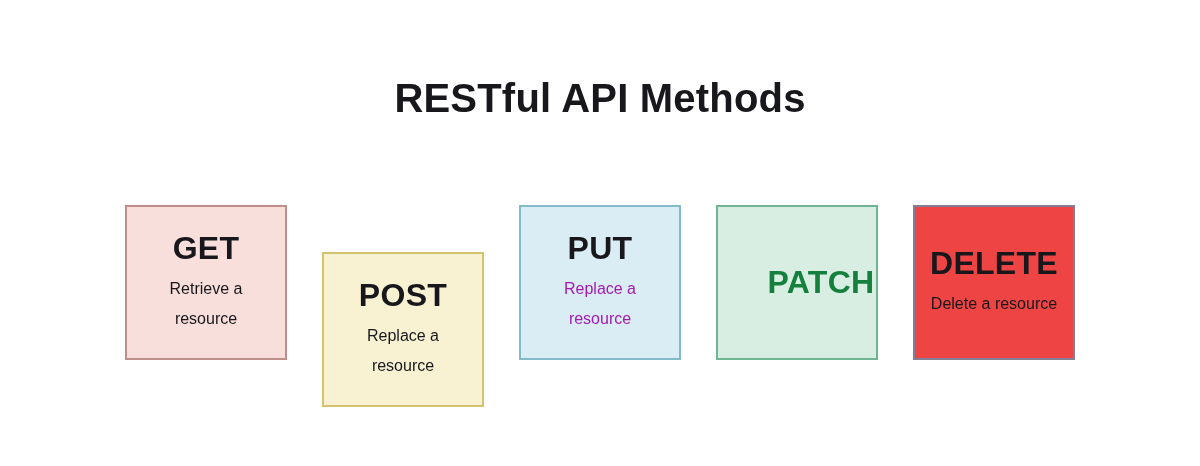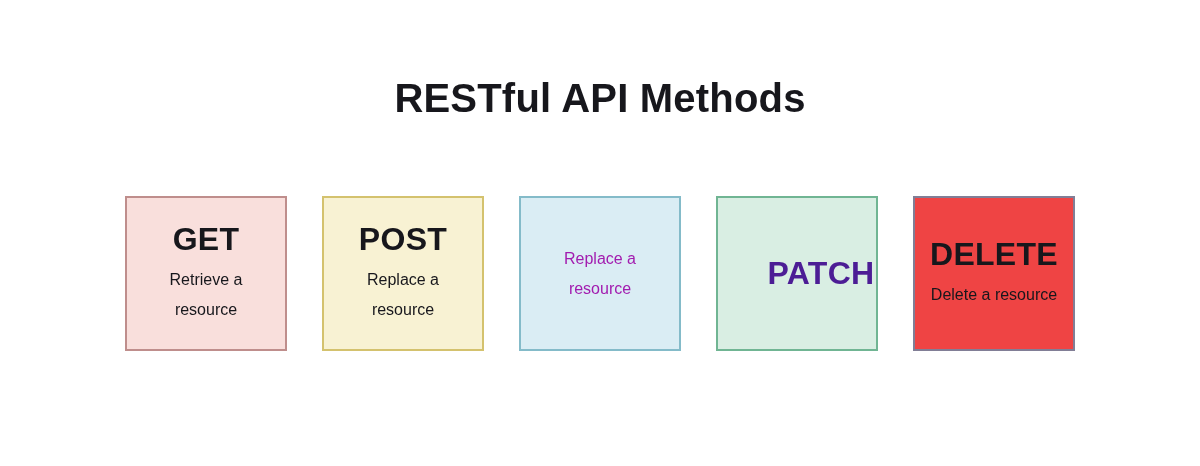--- a/index.html
+++ b/index.html
@@ -19,21 +19,21 @@
     top: 76px;
     left: 0;
     width: 100%;
     text-align: center;
     font-size: 40px;
     font-weight: 700;
     letter-spacing: 0.2px;
   }
   .cards-row {
     position: absolute;
-    top: 196px;
+    top: 205px;
     left: 0;
     right: 0;
     display: flex;
     justify-content: center;
     gap: 35px;
   }
   .card {
     width: 162px;
     height: 155px;
     box-sizing: border-box;
@@ -63,31 +63,32 @@
 
 <div class="title" style="color: rgb(23, 23, 28);">RESTful API Methods</div>
 
 <div class="cards-row">
 
   <div class="card" style="background: rgb(249, 223, 220); border-color: rgb(191, 142, 140);">
     <div class="method-name" style="color: rgb(23, 23, 28);">GET</div>
     <div class="method-desc" style="color: rgb(23, 23, 28);">Retrieve a resource</div>
   </div>
 
-  <div class="card" style="background: rgb(248, 242, 211); border-color: rgb(212, 194, 110);">
+  <div class="card" style="background: rgb(248, 242, 211); border-color: rgb(212, 194, 110); margin-top: 47px;">
     <div class="method-name" style="color: rgb(23, 23, 28);">POST</div>
     <div class="method-desc" style="color: rgb(23, 23, 28);">Replace a resource</div>
   </div>
 
   <div class="card" style="background: rgb(218, 237, 244); border-color: rgb(132, 187, 201);">
+    <div class="method-name" style="color: rgb(23, 23, 28);">PUT</div>
     <div class="method-desc" style="color: #a21caf;">Replace a resource</div>
   </div>
 
   <div class="card" style="background: rgb(217, 238, 227); border-color: rgb(112, 181, 147);">
-    <div class="method-name" style="color: #4c1d95; margin-left: 48px;">PATCH</div>
+    <div class="method-name" style="color: #15803d; margin-left: 48px;">PATCH</div>
   </div>
 
   <div class="card" style="background: #ef4444; border-color: rgb(129, 126, 150);">
     <div class="method-name" style="color: rgb(23, 23, 28);">DELETE</div>
     <div class="method-desc" style="color: rgb(23, 23, 28);">Delete a resource</div>
   </div>
 
 </div>
 
 </body></html>

